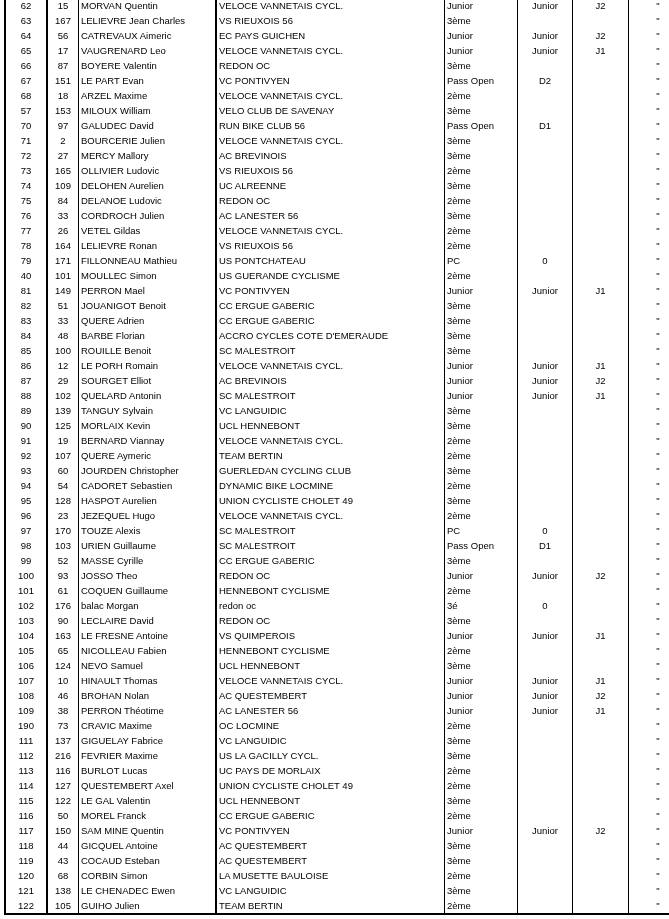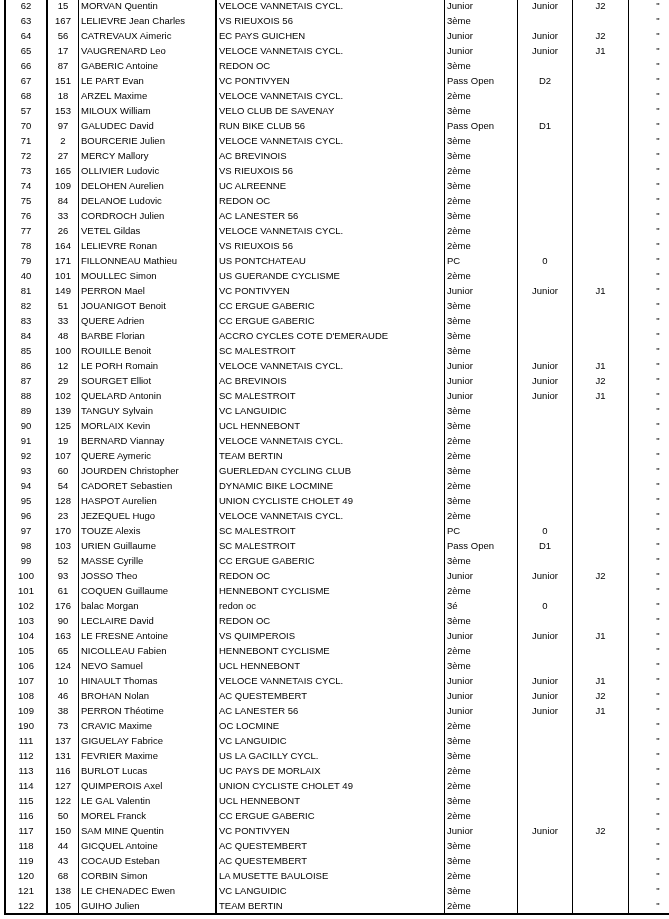--- a/index.html
+++ b/index.html
@@ -63,21 +63,21 @@
     <td class="c-club">VELOCE VANNETAIS CYCL.</td>
     <td class="c-cat">Junior</td>
     <td class="c-sub">Junior</td>
     <td class="c-lvl">J1</td>
     <td class="c-time">"</td>
   </tr>
 
   <tr>
     <td class="c-rank">66</td>
     <td class="c-bib">87</td>
-    <td class="c-name">GABERIC Antoine</td>
+    <td class="c-name">BOYERE Valentin</td>
     <td class="c-club">REDON OC</td>
     <td class="c-cat">3ème</td>
     <td class="c-sub"></td>
     <td class="c-lvl"></td>
     <td class="c-time">"</td>
   </tr>
 
   <tr>
     <td class="c-rank">67</td>
     <td class="c-bib">151</td>
@@ -568,21 +568,21 @@
     <td class="c-name">GIGUELAY Fabrice</td>
     <td class="c-club">VC LANGUIDIC</td>
     <td class="c-cat">3ème</td>
     <td class="c-sub"></td>
     <td class="c-lvl"></td>
     <td class="c-time">"</td>
   </tr>
 
   <tr>
     <td class="c-rank">112</td>
-    <td class="c-bib">131</td>
+    <td class="c-bib">216</td>
     <td class="c-name">FEVRIER Maxime</td>
     <td class="c-club">US LA GACILLY CYCL.</td>
     <td class="c-cat">3ème</td>
     <td class="c-sub"></td>
     <td class="c-lvl"></td>
     <td class="c-time">"</td>
   </tr>
 
   <tr>
     <td class="c-rank">113</td>
@@ -591,21 +591,21 @@
     <td class="c-club">UC PAYS DE MORLAIX</td>
     <td class="c-cat">2ème</td>
     <td class="c-sub"></td>
     <td class="c-lvl"></td>
     <td class="c-time">"</td>
   </tr>
 
   <tr>
     <td class="c-rank">114</td>
     <td class="c-bib">127</td>
-    <td class="c-name">QUIMPEROIS Axel</td>
+    <td class="c-name">QUESTEMBERT Axel</td>
     <td class="c-club">UNION CYCLISTE CHOLET 49</td>
     <td class="c-cat">2ème</td>
     <td class="c-sub"></td>
     <td class="c-lvl"></td>
     <td class="c-time">"</td>
   </tr>
 
   <tr>
     <td class="c-rank">115</td>
     <td class="c-bib">122</td>

